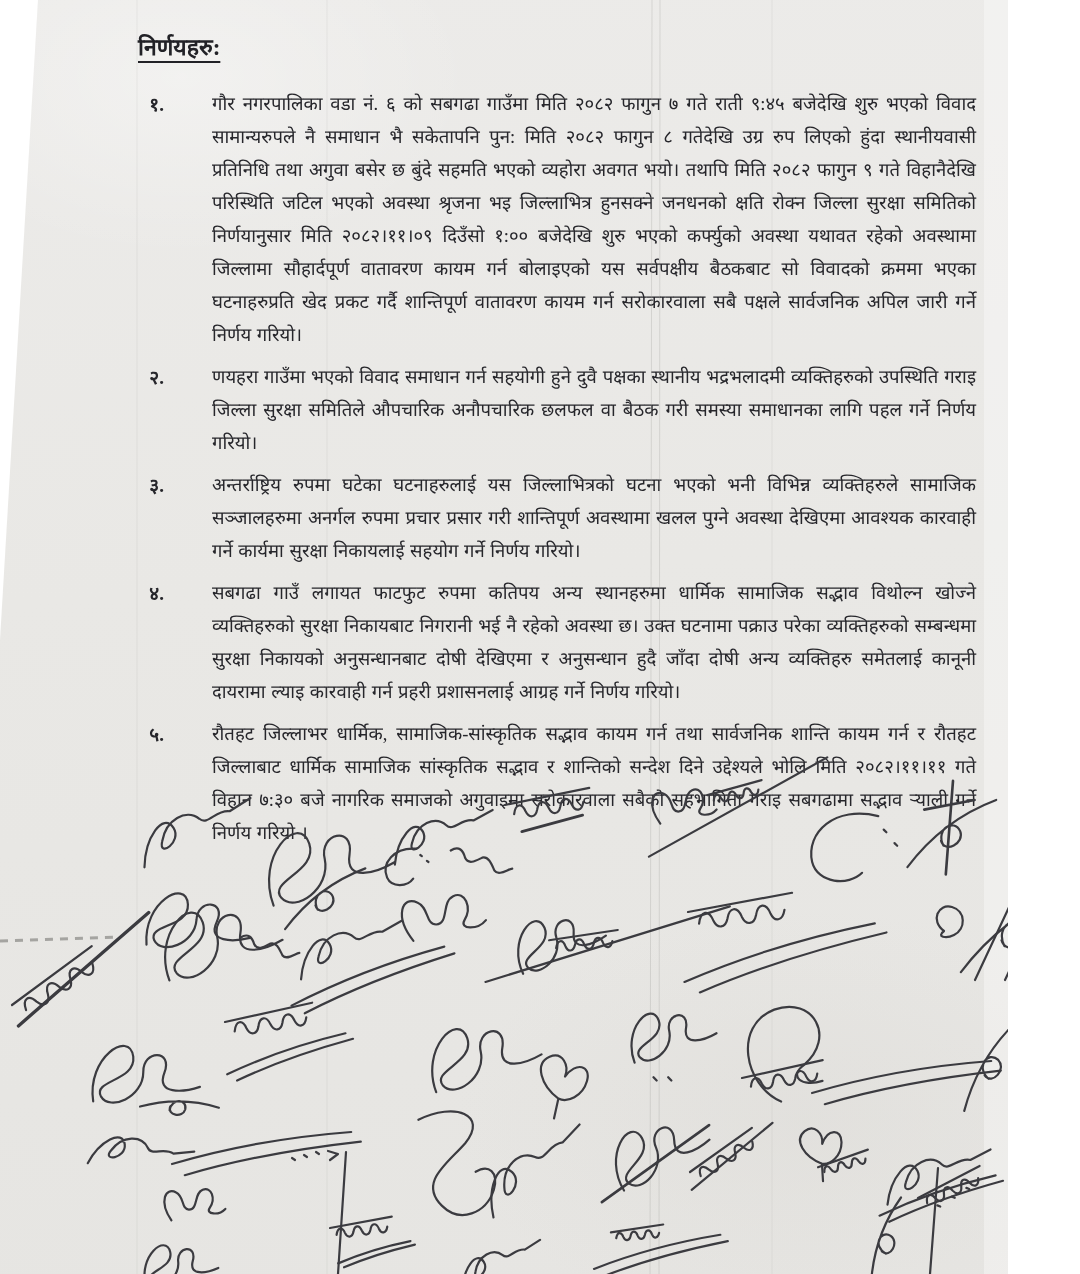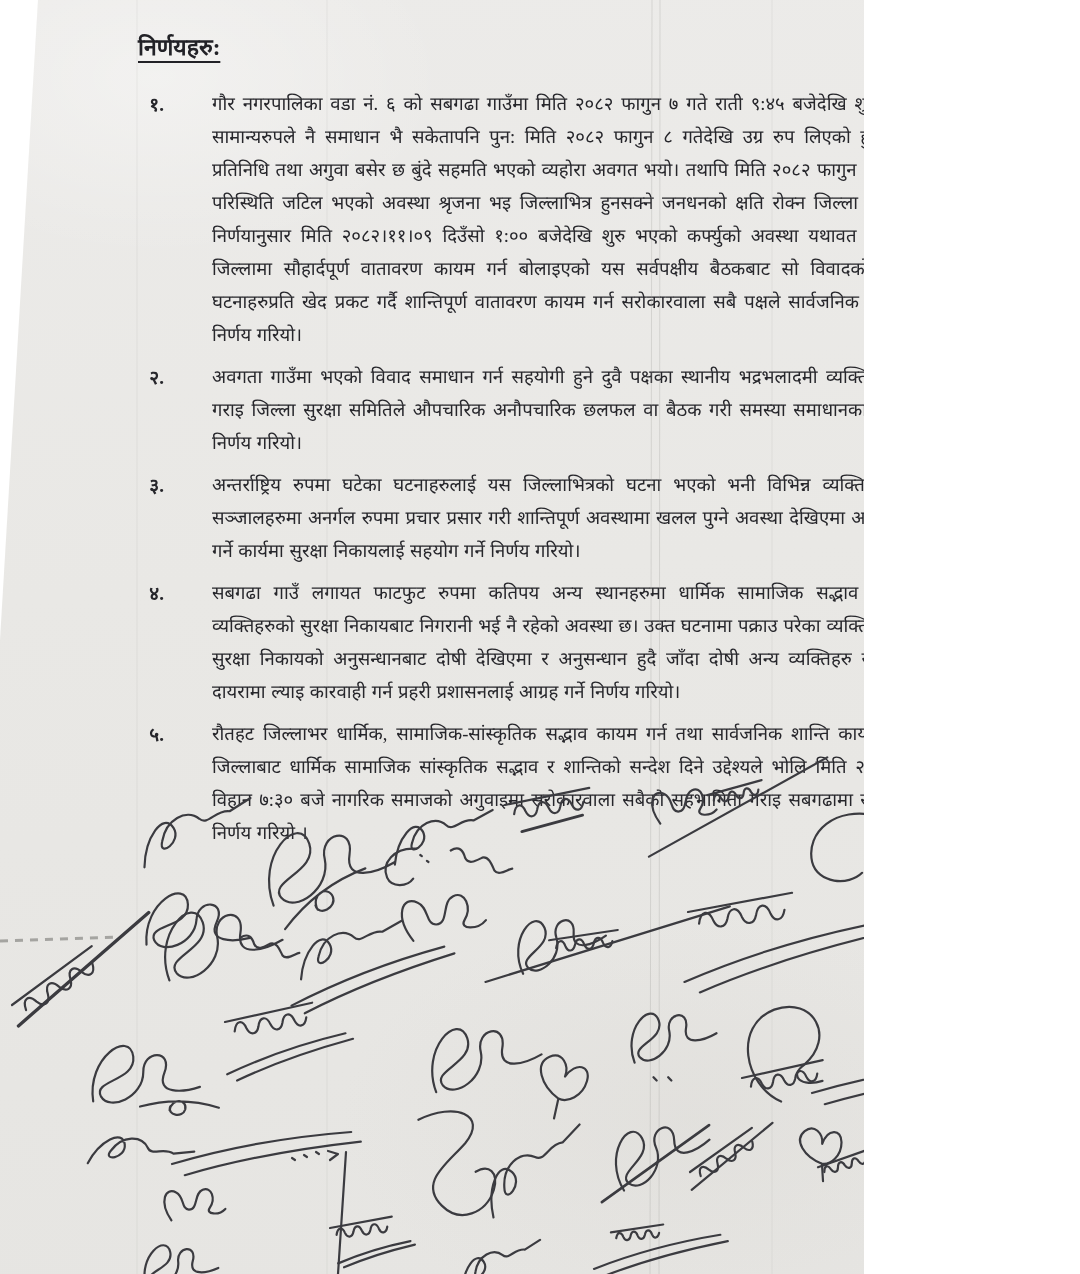--- a/index.html
+++ b/index.html
@@ -1,17 +1,17 @@
 <!DOCTYPE html>
 <html><head>
 <meta charset="utf-8">
 <style>
   html,body{margin:0;padding:0;background:#ffffff;}
   .page{
-    position:relative;width:864px;height:1274px;overflow:hidden;
+    position:relative;width:1008px;height:1274px;overflow:hidden;
     background:#ffffff;
     font-family:"Liberation Serif","DejaVu Serif",serif;
   }
   .paper{
     position:absolute;inset:0;
     background:
       radial-gradient(ellipse 420px 260px at 18% 6%, rgba(255,255,255,.35), rgba(255,255,255,0) 70%),
       radial-gradient(ellipse 500px 300px at 80% 88%, rgba(220,218,214,.45), rgba(220,218,214,0) 70%),
       linear-gradient(176deg,#ecebe9 0%, #e9e8e5 45%, #e6e5e2 100%);
     clip-path:polygon(38px 0, 1012px 0, 1046px 68px, 1046px 100%, 0 100%, 0 640px);
@@ -55,21 +55,21 @@
 
   <div class="content">
     <h1 class="doc-heading">निर्णयहरु:</h1>
 
     <div class="decision">
       <span class="num">१.</span>
       <div class="dtext">गौर नगरपालिका वडा नं. ६ को सबगढा गाउँमा मिति २०८२ फागुन ७ गते राती ९:४५ बजेदेखि शुरु भएको विवाद सामान्यरुपले नै समाधान भै सकेतापनि पुन: मिति २०८२ फागुन ८ गतेदेखि उग्र रुप लिएको हुंदा स्थानीयवासी प्रतिनिधि तथा अगुवा बसेर छ बुंदे सहमति भएको व्यहोरा अवगत भयो। तथापि मिति २०८२ फागुन ९ गते विहानैदेखि परिस्थिति जटिल भएको अवस्था श्रृजना भइ जिल्लाभित्र हुनसक्ने जनधनको क्षति रोक्न जिल्ला सुरक्षा समितिको निर्णयानुसार मिति २०८२।११।०९ दिउँसो १:०० बजेदेखि शुरु भएको कर्फ्युको अवस्था यथावत रहेको अवस्थामा जिल्लामा सौहार्दपूर्ण वातावरण कायम गर्न बोलाइएको यस सर्वपक्षीय बैठकबाट सो विवादको क्रममा भएका घटनाहरुप्रति खेद प्रकट गर्दै शान्तिपूर्ण वातावरण कायम गर्न सरोकारवाला सबै पक्षले सार्वजनिक अपिल जारी गर्ने निर्णय गरियो।</div>
     </div>
     <div class="decision">
       <span class="num">२.</span>
-      <div class="dtext">अवगता गाउँमा भएको विवाद समाधान गर्न सहयोगी हुने दुवै पक्षका स्थानीय भद्रभलादमी व्यक्तिहरुको उपस्थिति गराइ जिल्ला सुरक्षा समितिले औपचारिक अनौपचारिक छलफल वा बैठक गरी समस्या समाधानका लागि पहल गर्ने निर्णय गरियो।</div>
+      <div class="dtext">णयहरा गाउँमा भएको विवाद समाधान गर्न सहयोगी हुने दुवै पक्षका स्थानीय भद्रभलादमी व्यक्तिहरुको उपस्थिति गराइ जिल्ला सुरक्षा समितिले औपचारिक अनौपचारिक छलफल वा बैठक गरी समस्या समाधानका लागि पहल गर्ने निर्णय गरियो।</div>
     </div>
     <div class="decision">
       <span class="num">३.</span>
       <div class="dtext">अन्तर्राष्ट्रिय रुपमा घटेका घटनाहरुलाई यस जिल्लाभित्रको घटना भएको भनी विभिन्न व्यक्तिहरुले सामाजिक सञ्जालहरुमा अनर्गल रुपमा प्रचार प्रसार गरी शान्तिपूर्ण अवस्थामा खलल पुग्ने अवस्था देखिएमा आवश्यक कारवाही गर्ने कार्यमा सुरक्षा निकायलाई सहयोग गर्ने निर्णय गरियो।</div>
     </div>
     <div class="decision">
       <span class="num">४.</span>
       <div class="dtext">सबगढा गाउँ लगायत फाटफुट रुपमा कतिपय अन्य स्थानहरुमा धार्मिक सामाजिक सद्भाव विथोल्न खोज्ने व्यक्तिहरुको सुरक्षा निकायबाट निगरानी भई नै रहेको अवस्था छ। उक्त घटनामा पक्राउ परेका व्यक्तिहरुको सम्बन्धमा सुरक्षा निकायको अनुसन्धानबाट दोषी देखिएमा र अनुसन्धान हुदै जाँदा दोषी अन्य व्यक्तिहरु समेतलाई कानूनी दायरामा ल्याइ कारवाही गर्न प्रहरी प्रशासनलाई आग्रह गर्ने निर्णय गरियो।</div>
     </div>
     <div class="decision">

